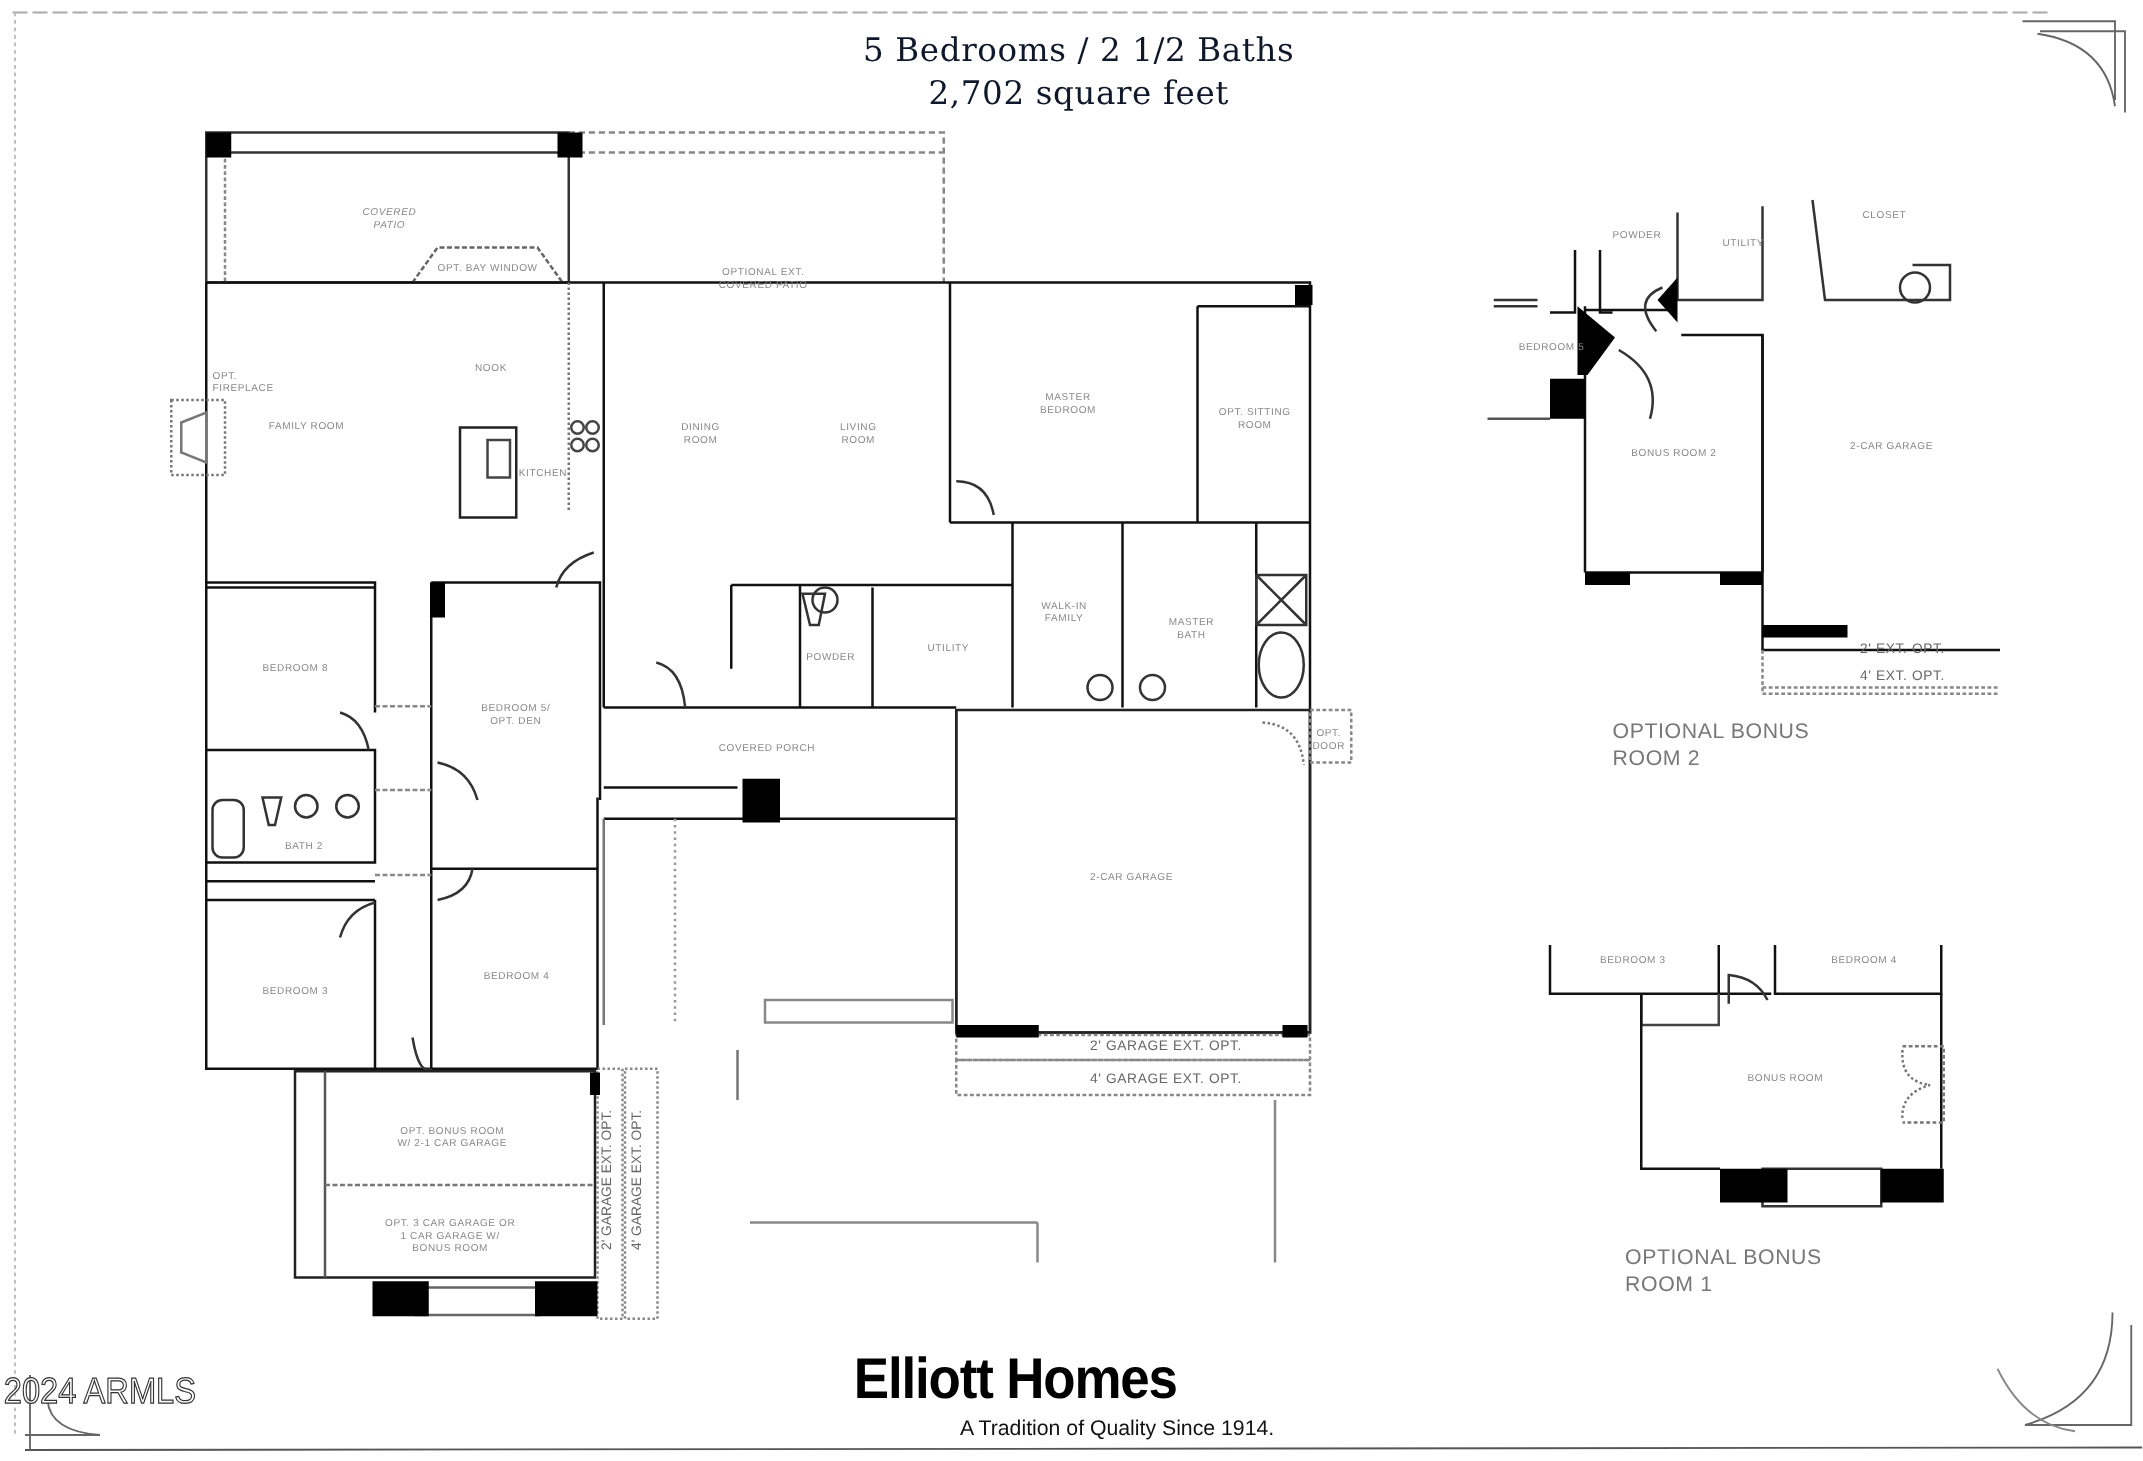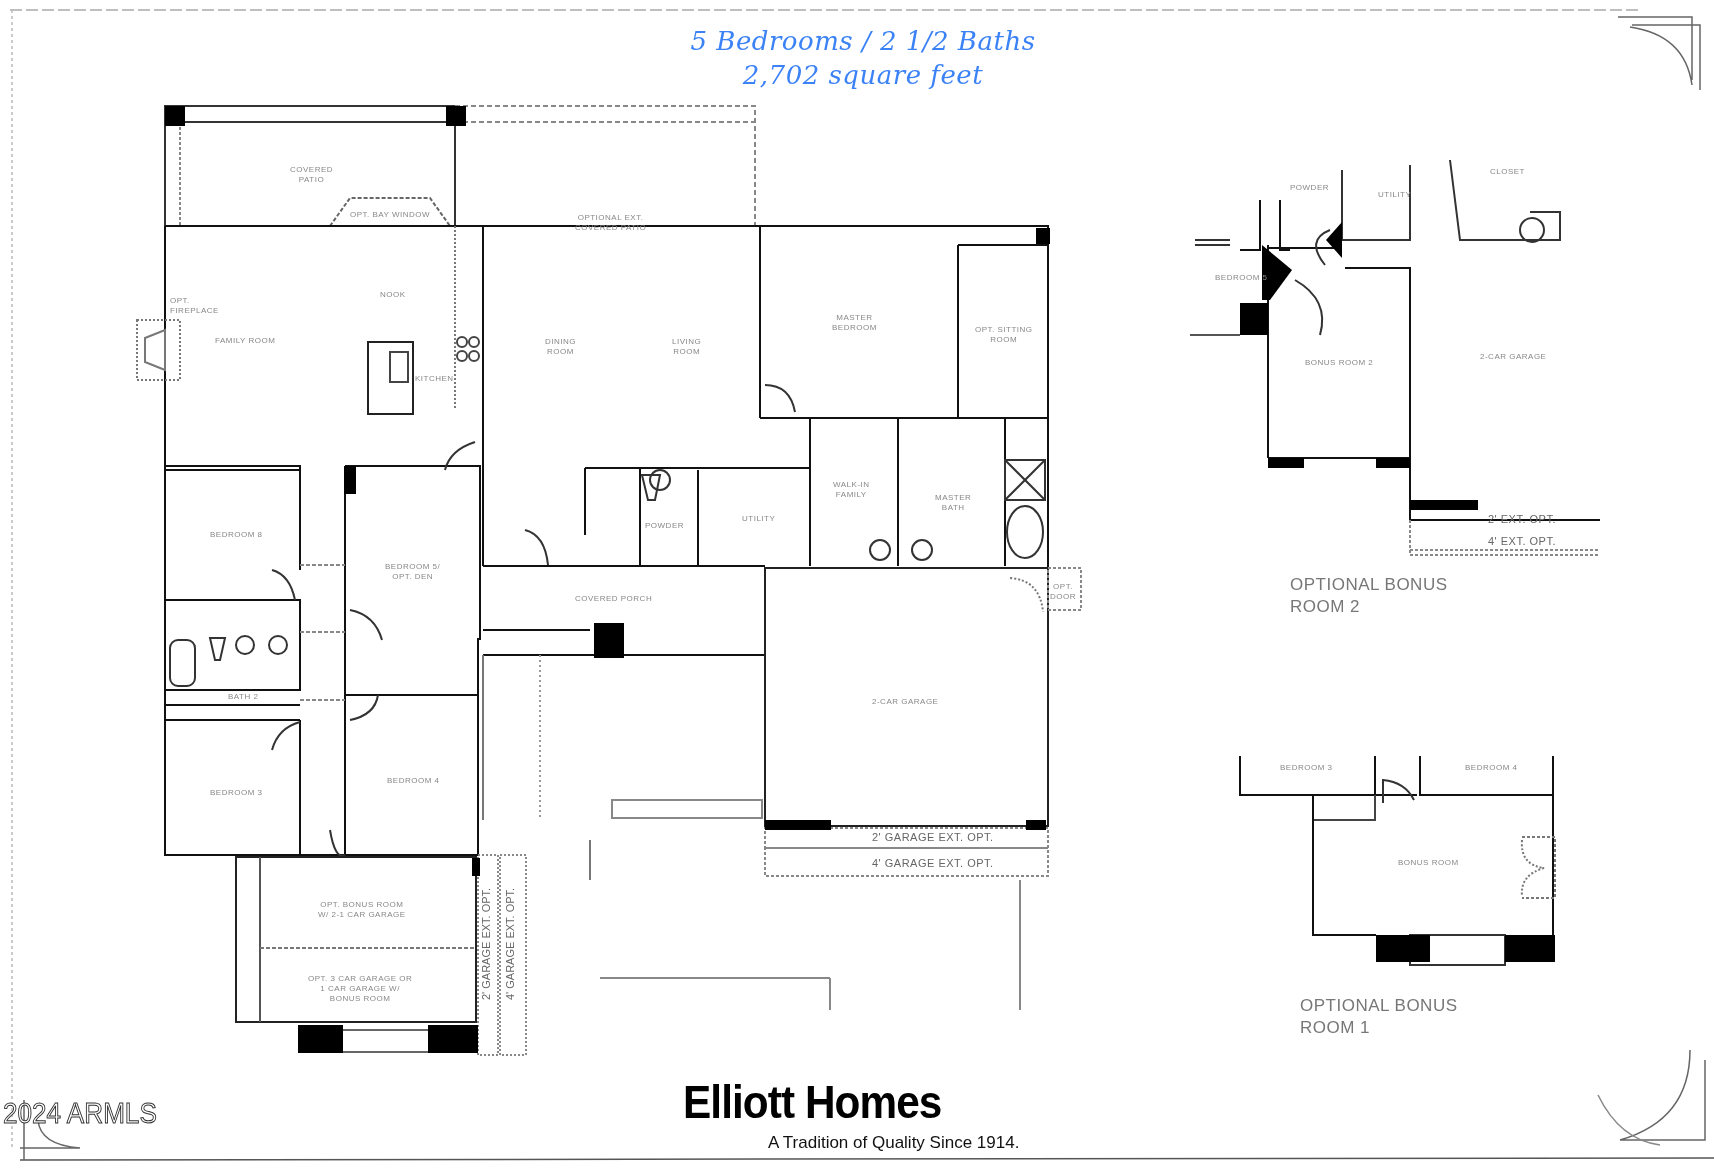--- a/index.html
+++ b/index.html
@@ -1,18 +1,18 @@
 <!DOCTYPE html>
 <html><head>
 <meta charset="utf-8">
 <style>
   html, body { margin:0; padding:0; background:#fff; }
   body { width:1714px; height:1169px; position:relative; overflow:hidden; font-family:"Liberation Sans", sans-serif; color:#111; }
   .abs { position:absolute; }
-  .title { font-family:"DejaVu Serif", serif; font-size:26px; color:#3b82f6; text-align:center; width:600px; left:563px; letter-spacing:0.5px;font-style:italic; }
+  .title { font-family:"DejaVu Serif", serif; font-size:26px; color:#0f172a; text-align:center; width:600px; left:563px; letter-spacing:0.5px; }
   .lbl { font-size:8px; color:#888; text-align:center; letter-spacing:0.5px; line-height:10px; white-space:pre; }
   .caption { font-size:17px; color:#777; text-align:left; line-height:22px; letter-spacing:0.5px; white-space:pre; }
   .ext { font-size:11px; color:#666; letter-spacing:0.5px; }
   .vext { font-size:11px; color:#666; transform-origin:left top; transform:rotate(-90deg); white-space:nowrap; }
   .logo { font-family:"Liberation Sans", sans-serif; font-weight:900; font-size:46px; letter-spacing:-1px; transform:scaleX(0.92); transform-origin:left; color:#000; }
   .tag { font-size:17px; color:#111;margin-left:44px; }
   .copy { font-size:29px; color:#fff; -webkit-text-stroke:1px #333; font-family:"Liberation Sans", sans-serif; transform:scaleX(0.9); transform-origin:left; }
   svg { position:absolute; left:0; top:0; }
 </style>
 </head>
@@ -184,21 +184,21 @@
     <path d="M1522 837 L1555 837 L1555 898 L1522 898" stroke="#777" stroke-dasharray="3 2"></path>
     <path d="M1522 840 Q1520 865 1544 868 Q1520 875 1522 896" stroke="#777" stroke-dasharray="2 2"></path>
     <path d="M1410 935 L1505 935 L1505 965 L1410 965 Z" stroke="#333"></path>
   </g>
   <g fill="#000">
     <rect x="1376" y="935" width="54" height="27"></rect>
     <rect x="1505" y="935" width="50" height="27"></rect>
   </g>
 </svg>
 
-<div class="abs lbl" style="left:290px;top:165px;">COVERED
+<div class="abs lbl" style="left:290px;top:165px;font-style:italic;">COVERED
 PATIO</div>
 <div class="abs lbl" style="left:575px;top:165px;margin-top:48px;">OPTIONAL EXT.
 COVERED PATIO</div>
 <div class="abs lbl" style="left:350px;top:210px;">OPT. BAY WINDOW</div>
 <div class="abs lbl" style="left:170px;top:296px;text-align:left;">OPT.
 FIREPLACE</div>
 <div class="abs lbl" style="left:380px;top:290px;">NOOK</div>
 <div class="abs lbl" style="left:215px;top:336px;">FAMILY ROOM</div>
 <div class="abs lbl" style="left:415px;top:374px;">KITCHEN</div>
 <div class="abs lbl" style="left:545px;top:337px;">DINING
@@ -211,21 +211,21 @@
 ROOM</div>
 <div class="abs lbl" style="left:833px;top:480px;">WALK-IN
 FAMILY</div>
 <div class="abs lbl" style="left:935px;top:493px;">MASTER
 BATH</div>
 <div class="abs lbl" style="left:645px;top:521px;">POWDER</div>
 <div class="abs lbl" style="left:742px;top:514px;">UTILITY</div>
 <div class="abs lbl" style="left:210px;top:530px;">BEDROOM 8</div>
 <div class="abs lbl" style="left:385px;top:562px;">BEDROOM 5/
 OPT. DEN</div>
-<div class="abs lbl" style="left:228px;top:692px;">BATH 2</div>
+<div class="abs lbl" style="left:228px;top:672px;">BATH 2</div>
 <div class="abs lbl" style="left:210px;top:788px;">BEDROOM 3</div>
 <div class="abs lbl" style="left:387px;top:776px;">BEDROOM 4</div>
 <div class="abs lbl" style="left:575px;top:594px;">COVERED PORCH</div>
 <div class="abs lbl" style="left:872px;top:697px;">2-CAR GARAGE</div>
 <div class="abs lbl" style="left:1050px;top:582px;">OPT.
 DOOR</div>
 <div class="abs lbl" style="left:318px;top:900px;">OPT. BONUS ROOM
 W/ 2-1 CAR GARAGE</div>
 <div class="abs lbl" style="left:308px;top:974px;">OPT. 3 CAR GARAGE OR
 1 CAR GARAGE W/

